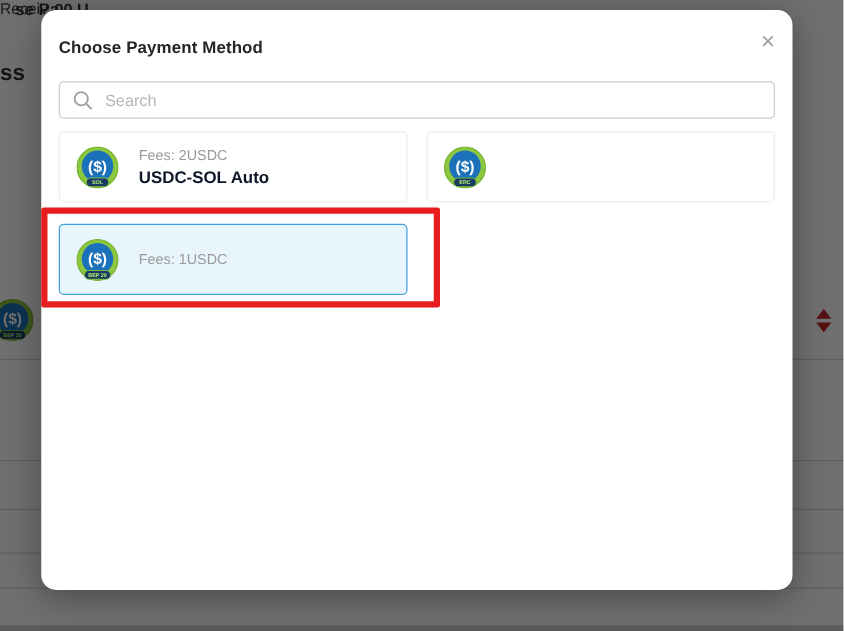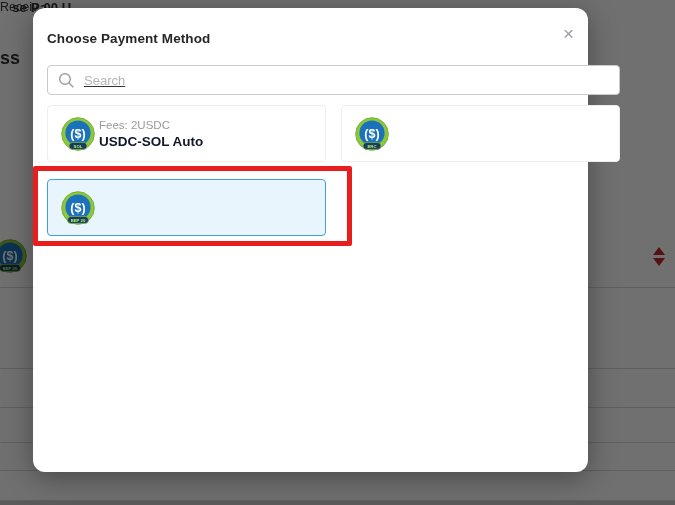--- a/index.html
+++ b/index.html
@@ -18,51 +18,51 @@
   .bg-coin { position:absolute; left:-7px; top:239px; }
   .hline { position:absolute; left:0; width:675px; height:1px; background:#d9d9d9; }
   .bottom-strip { position:absolute; left:0; top:501px; width:675px; height:4px; background:#cfcfcf; }
   .sort-chevrons { position:absolute; left:653px; top:247px; display:flex; flex-direction:column; align-items:center; }
   .tri-up   { width:0; height:0; border-left:6px solid transparent; border-right:6px solid transparent; border-bottom:8px solid #c1272d; }
   .tri-down { width:0; height:0; border-left:6px solid transparent; border-right:6px solid transparent; border-top:8px solid #c1272d; margin-top:3px; }
   
   .overlay { position:absolute; inset:0; background:rgba(0,0,0,0.56); }
   
   .modal {
-    position:absolute; left:33px; top:8px; width:555px; height:464px;
+    position:absolute; left:33px; top:8px; width:601px; height:464px;
     background:#fff; border-radius:12px; box-shadow:0 6px 28px rgba(0,0,0,0.35);
     padding:14px;
   }
   .modal-header { position:relative; padding-top:7px; }
   .modal-title { font-size:13.5px; font-weight:700; color:#262626; letter-spacing:0.1px; }
   .modal-close {
     position:absolute; right:0px; top:2px; font-size:19px; line-height:19px;
     color:#9aa0a6; cursor:pointer; font-weight:400;
   }
   .search-box {
     margin-top:18px; height:30px; width:573px;
     border:1px solid #cbcbcb; border-radius:4px;
     display:flex; align-items:center; padding:0 8px; background:#fff;
   }
   .search-box svg { flex:0 0 auto; margin-left:2px; }
   .search-input {
     border:none; outline:none; flex:1; margin-left:9px;
-    font-size:13px; color:#333; font-family:"Liberation Sans", sans-serif;text-decoration:underline;
+    font-size:13px; color:#333; font-family:"Liberation Sans", sans-serif;
   }
   .search-input::placeholder { color:#b5b5b5; }
   .cards {
     margin-top:10px; display:grid;
     grid-template-columns:279px 279px; column-gap:15px; row-gap:17px;
   }
   .card {
     height:57px; border:1px solid #ededed; border-radius:4px; background:#fff;
     display:flex; align-items:center; padding-left:13px; cursor:pointer;
   }
   .card.selected { border:1px solid #41a0dc; background:#e9f5fd; }
-  .card-text { margin-left:4px; display:flex; flex-direction:column; }
+  .card-text { margin-left:16px; display:flex; flex-direction:column; }
   .card-fees { font-size:11.5px; color:#9a9a9a; line-height:14px; }
   .card-name { font-size:13.5px; color:#0f172a; font-weight:700; line-height:17px; margin-top:1px; }
   
   .red-box {
     position:absolute; left:33px; top:166px; width:319px; height:80px;
     border:5px solid #e81e1e; border-radius:2px; pointer-events:none; z-index:60;
   }
   .coin { display:block; }
 </style>
 </head>
@@ -147,20 +147,21 @@
 
       <div class="card selected">
         <svg class="coin" width="34" height="34" viewBox="0 0 34 34">
           <circle cx="17" cy="17" r="16.3" fill="#8dc63f" stroke="#76b32f" stroke-width="1"></circle>
           <circle cx="17" cy="16" r="12.6" fill="#1c72ba"></circle>
           <text x="17" y="20.6" text-anchor="middle" font-size="12.5" font-weight="bold" fill="#ffffff" font-family="Liberation Sans, sans-serif">($)</text>
           <rect x="6.5" y="25.4" width="21" height="7" rx="3.5" fill="#173b63" stroke="#8dc63f" stroke-width="0.7"></rect>
           <text x="17" y="30.6" text-anchor="middle" font-size="4.3" font-weight="bold" fill="#b8f06e" font-family="Liberation Sans, sans-serif">BEP 20</text>
         </svg>
         <span class="card-text">
+          <span class="card-fees">Fees: 1USDC</span>
         </span>
       </div>
 
     </div>
   </div>
 
   <div class="red-box"></div>
 
 </div>
 

